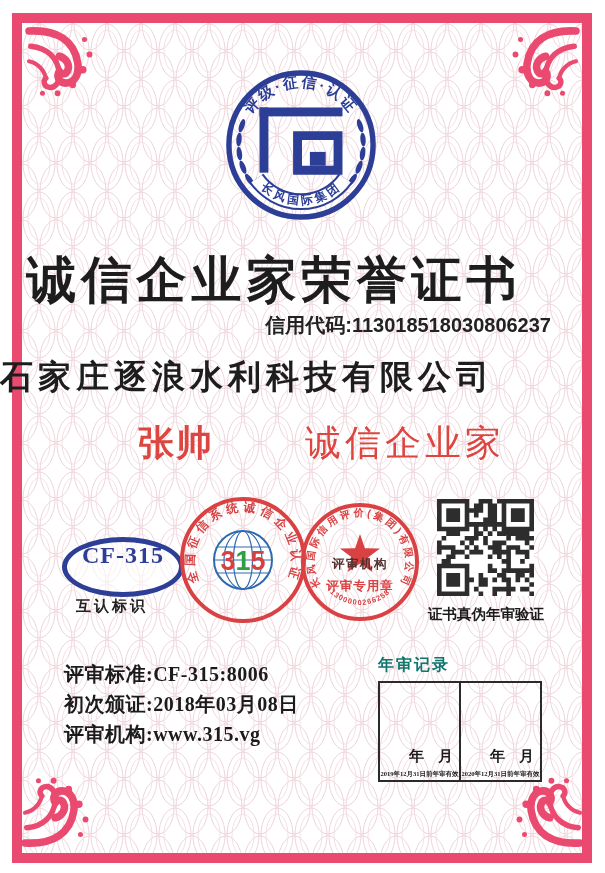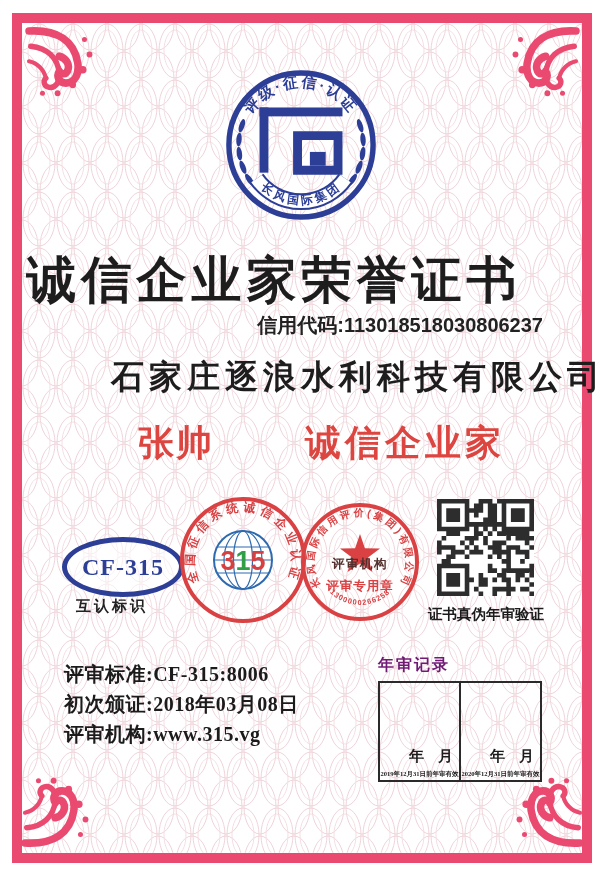--- a/index.html
+++ b/index.html
@@ -11,40 +11,40 @@
   .frame{left:12px;top:13px;width:580px;height:850px;background:#ea4a70;}
   .pattern{left:22px;top:23px;width:560px;height:830px;}
   .fl{width:84px;height:84px;}
   .fl.tl{left:24px;top:26px;}
   .fl.tr{left:497px;top:26px;transform:scaleX(-1);}
   .fl.bl{left:20px;top:764px;transform:scaleY(-1);}
   .fl.br{left:501px;top:764px;transform:scale(-1,-1);}
   .emblem{left:222px;top:66px;width:158px;height:158px;}
   .title{left:0;top:247px;width:548px;text-align:center;font-size:50px;font-weight:900;
          letter-spacing:5px;color:#1d1d1d;white-space:nowrap;}
-  .creditcode{right:62px;top:312px;font-size:20px;font-weight:800;color:#222;}
-  .company{left:0;top:355px;width:605px;text-align:right;font-size:33px;font-weight:800;
+  .creditcode{right:54px;top:312px;font-size:20px;font-weight:800;color:#222;}
+  .company{left:0;top:355px;width:605px;text-align:left;font-size:33px;font-weight:800;
            letter-spacing:5px;color:#1d1d1d;white-space:nowrap;}
   .honoree{left:138px;top:419px;font-size:36px;font-weight:800;letter-spacing:2px;color:#dc4540;}
-  .honor-title{left:305px;top:419px;font-size:36px;font-weight:700;letter-spacing:4px;color:#dc4540;}
+  .honor-title{left:305px;top:419px;font-size:36px;font-weight:400;letter-spacing:4px;color:#dc4540;}
   .cfoval{left:62px;top:537px;width:112px;height:50px;border:5px solid #2c3e96;border-radius:50%;
-          display:flex;align-items:center;justify-content:center;background:rgba(255,255,255,.55);
+          display:flex;align-items:flex-start;justify-content:center;background:rgba(255,255,255,.55);
           font-family:"Liberation Serif",serif;font-weight:bold;font-size:24px;color:#2c3e96;letter-spacing:1px;}
   .cfcaption{left:76px;top:597px;font-family:"Liberation Serif",serif;font-weight:bold;
              font-size:15px;letter-spacing:3px;color:#222;}
   .seal315{left:177px;top:494px;width:132px;height:132px;}
   .sealrev{left:299px;top:501px;width:122px;height:122px;}
   .qrbox{left:437px;top:499px;width:97px;height:97px;background:#fff;}
   .qrcaption{left:428px;top:605px;width:116px;text-align:left;font-family:"Liberation Serif",serif;
              font-weight:bold;font-size:14.5px;color:#1b1b1b;white-space:nowrap;}
   .details{left:64px;top:659px;font-family:"Liberation Serif",serif;font-weight:bold;
            font-size:20px;color:#1b1b1b;}
   .details div{height:30px;line-height:30px;white-space:nowrap;letter-spacing:0.5px;}
   .ar-label{left:378px;top:655px;font-family:"Liberation Serif",serif;font-weight:bold;
-            font-size:16px;letter-spacing:2px;color:#701a75;}
+            font-size:16px;letter-spacing:2px;color:#0f766e;}
   .ar-box{left:378px;top:681px;width:160px;height:97px;border:2px solid #2a2a2a;display:flex;
           background:transparent;}
   .ar-cell{flex:1;position:relative;}
   .ar-cell + .ar-cell{border-left:2px solid #2a2a2a;}
   .ar-ym{position:absolute;bottom:14px;right:6px;display:flex;gap:14px;
          font-family:"Liberation Serif",serif;font-weight:bold;font-size:15px;color:#1b1b1b;}
   .ar-note{position:absolute;bottom:1px;left:0;width:100%;text-align:center;
            font-family:"Liberation Serif",serif;font-weight:bold;font-size:6.5px;
            color:#1b1b1b;white-space:nowrap;}
 </style>

